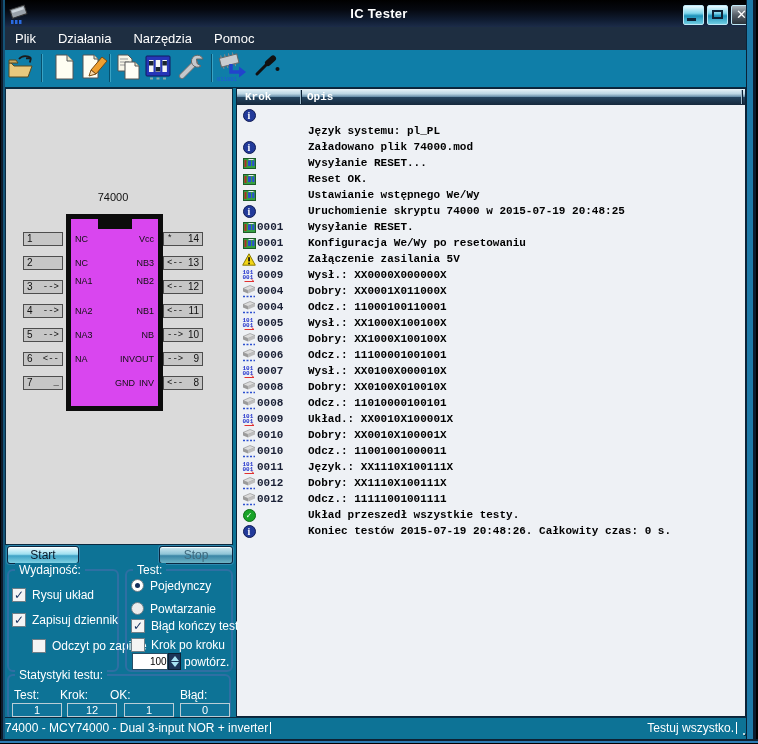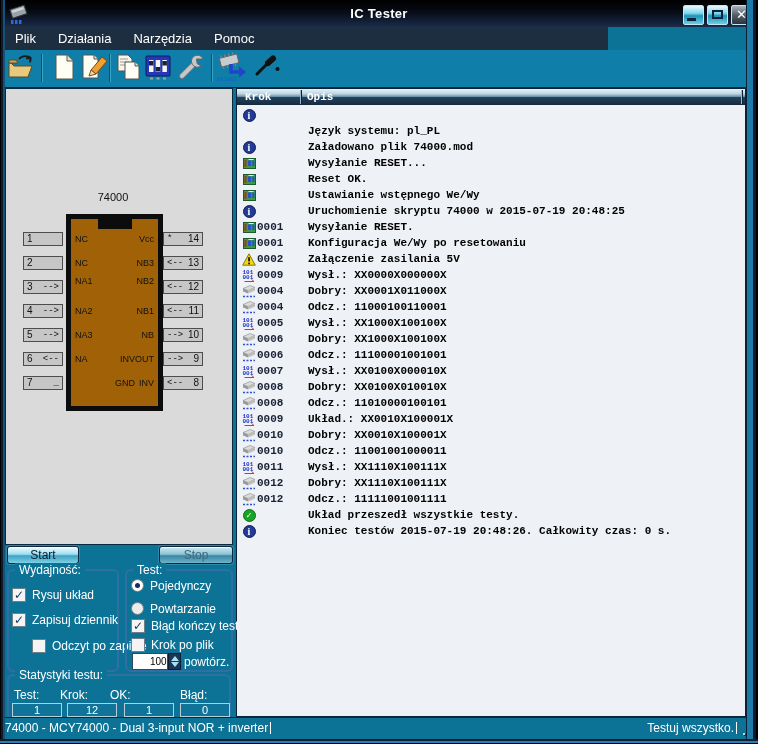--- a/index.html
+++ b/index.html
@@ -18,35 +18,35 @@
   .title-icon{position:absolute;left:8px;top:3px;width:26px;height:22px;}
   .title-text{flex:1;text-align:center;color:#fff;font-size:13px;font-weight:bold;letter-spacing:.3px;}
   .winbtns{position:absolute;right:6px;top:5px;display:flex;gap:3px;}
   .winbtn{width:21px;height:20px;border:1px solid #bfe8f6;border-radius:2px;position:relative;cursor:default;
     background:linear-gradient(180deg,#eafaff 0%,#7fd6ec 40%,#1d92ba 55%,#6fcce2 100%);}
   .winbtn.close{background:linear-gradient(180deg,#aab4bc 0%,#565f68 50%,#2a333b 100%);
     color:#fff;font-weight:bold;font-size:13px;text-align:center;line-height:18px;}
   .glyph-min{position:absolute;left:3px;bottom:3px;width:9px;height:3px;background:#0e2236;}
   .glyph-max{position:absolute;left:4px;top:4px;width:11px;height:9px;border:2px solid #0e2236;}
   
-  .menubar{position:absolute;left:0;top:27px;width:608px;height:23px;background:#1e2e41;z-index:30;
+  .menubar{position:absolute;left:0;top:27px;width:758px;height:23px;background:#1e2e41;z-index:30;
     display:flex;align-items:center;gap:12px;padding-left:10px;}
   .menu-item{color:#fff;font-size:13px;padding:2px 5px;cursor:default;}
   
   .toolbar{position:absolute;left:0;top:50px;width:758px;height:38px;background:#0f7ea8;z-index:20;
     border-bottom:1px solid #0a2a40;}
   .tbtn{position:absolute;top:3px;width:32px;height:32px;display:flex;align-items:center;justify-content:center;cursor:default;}
   .tsep{position:absolute;top:4px;width:2px;height:28px;background:#07506e;border-right:1px solid #3aa3c4;}
   
   .content{position:absolute;left:0;top:88px;width:758px;height:629px;background:#0d7396;}
   
   .panel{position:absolute;left:5px;top:88px;width:228px;height:457px;background:#dadada;
     border:1px solid #0a2a40;z-index:5;}
   .chip-title{position:absolute;left:57px;top:102px;width:100px;text-align:center;font-size:11px;color:#111;}
-  .chip-body{position:absolute;left:60px;top:125px;width:97px;height:197px;background:#a16207;border:5px solid #0c0c0c;}
+  .chip-body{position:absolute;left:60px;top:125px;width:97px;height:197px;background:#d946ef;border:5px solid #0c0c0c;}
   .chip-notch{position:absolute;left:50%;margin-left:-17px;top:0;width:34px;height:10px;background:#0c0c0c;}
   .chip-label-row{position:absolute;left:4px;right:4px;height:14px;line-height:14px;font-size:9px;color:#111;}
   .chip-label-row .l{float:left;}
   .chip-label-row .r{float:right;}
   .pin-box{position:absolute;width:40px;height:14px;background:#c6c6c6;border:1px solid #4d4d4d;
     font-size:9px;color:#111;line-height:12px;padding:0 3px;display:flex;justify-content:space-between;}
   .pin-num{font-size:10px;}
   .pin-arrow{font-family:"Liberation Mono","DejaVu Sans Mono",monospace;font-size:9px;}
   
   .pushbtn{position:absolute;height:18px;border:1px solid #0b2740;border-radius:3px;text-align:center;
@@ -358,21 +358,21 @@
       <div class="opt-row" style="left: 4px; top: 30px;">
         <span class="radio"></span>
         <span class="opt-label">Powtarzanie</span>
       </div>
       <div class="opt-row" style="left: 4px; top: 47px;">
         <span class="checkbox">✓</span>
         <span class="opt-label">Błąd kończy test</span>
       </div>
       <div class="opt-row" style="left: 4px; top: 66px;">
         <span class="checkbox"></span>
-        <span class="opt-label">Krok po plik</span>
+        <span class="opt-label">Krok po kroku</span>
       </div>
     </div>
 
   <div class="group g-stats" id="g-stats">
     <span class="group-title">Statystyki testu:</span>
   <span class="stat-label" style="left: 5px;">Test:</span>
       <span class="stat-box" style="left: 3px;">1</span>
       <span class="stat-label" style="left: 51px;">Krok:</span>
       <span class="stat-box" style="left: 58px;">12</span>
       <span class="stat-label" style="left: 101px;">OK:</span>
@@ -632,21 +632,21 @@
         </div>
         <div class="log-row">
           <span class="cell-icon">
             <svg width="14" height="15" viewBox="0 0 14 15">
               <text x="0.5" y="5.5" style="font:bold 6px 'Liberation Mono',monospace" fill="#2233cc">101</text>
               <text x="0.5" y="11" style="font:bold 6px 'Liberation Mono',monospace" fill="#2233cc">001</text>
               <path d="M2.5 13.5 L12 13.5 L9.5 11.3" stroke="#e03030" fill="none"></path>
             </svg>
           </span>
           <span class="cell-krok">0011</span>
-          <span class="cell-opis">Wysł.: XX1110X100111X</span>
+          <span class="cell-opis">Język.: XX1110X100111X</span>
         </div>
         <div class="log-row">
           <span class="cell-icon">
             <svg width="14" height="14" viewBox="0 0 14 14">
               <polygon points="1,4.5 8,1.5 13,3.5 6,6.5" fill="#dcdcdc" stroke="#777" stroke-width="0.5"></polygon>
               <polygon points="1,4.5 6,6.5 6,9.5 1,7.5" fill="#9a9a9a"></polygon>
               <polygon points="6,6.5 13,3.5 13,6.5 6,9.5" fill="#bdbdbd"></polygon>
               <line x1="1" y1="12.5" x2="13" y2="12.5" stroke="#2b4fd0" stroke-width="1.6" stroke-dasharray="2,1.5"></line>
             </svg>
           </span>

